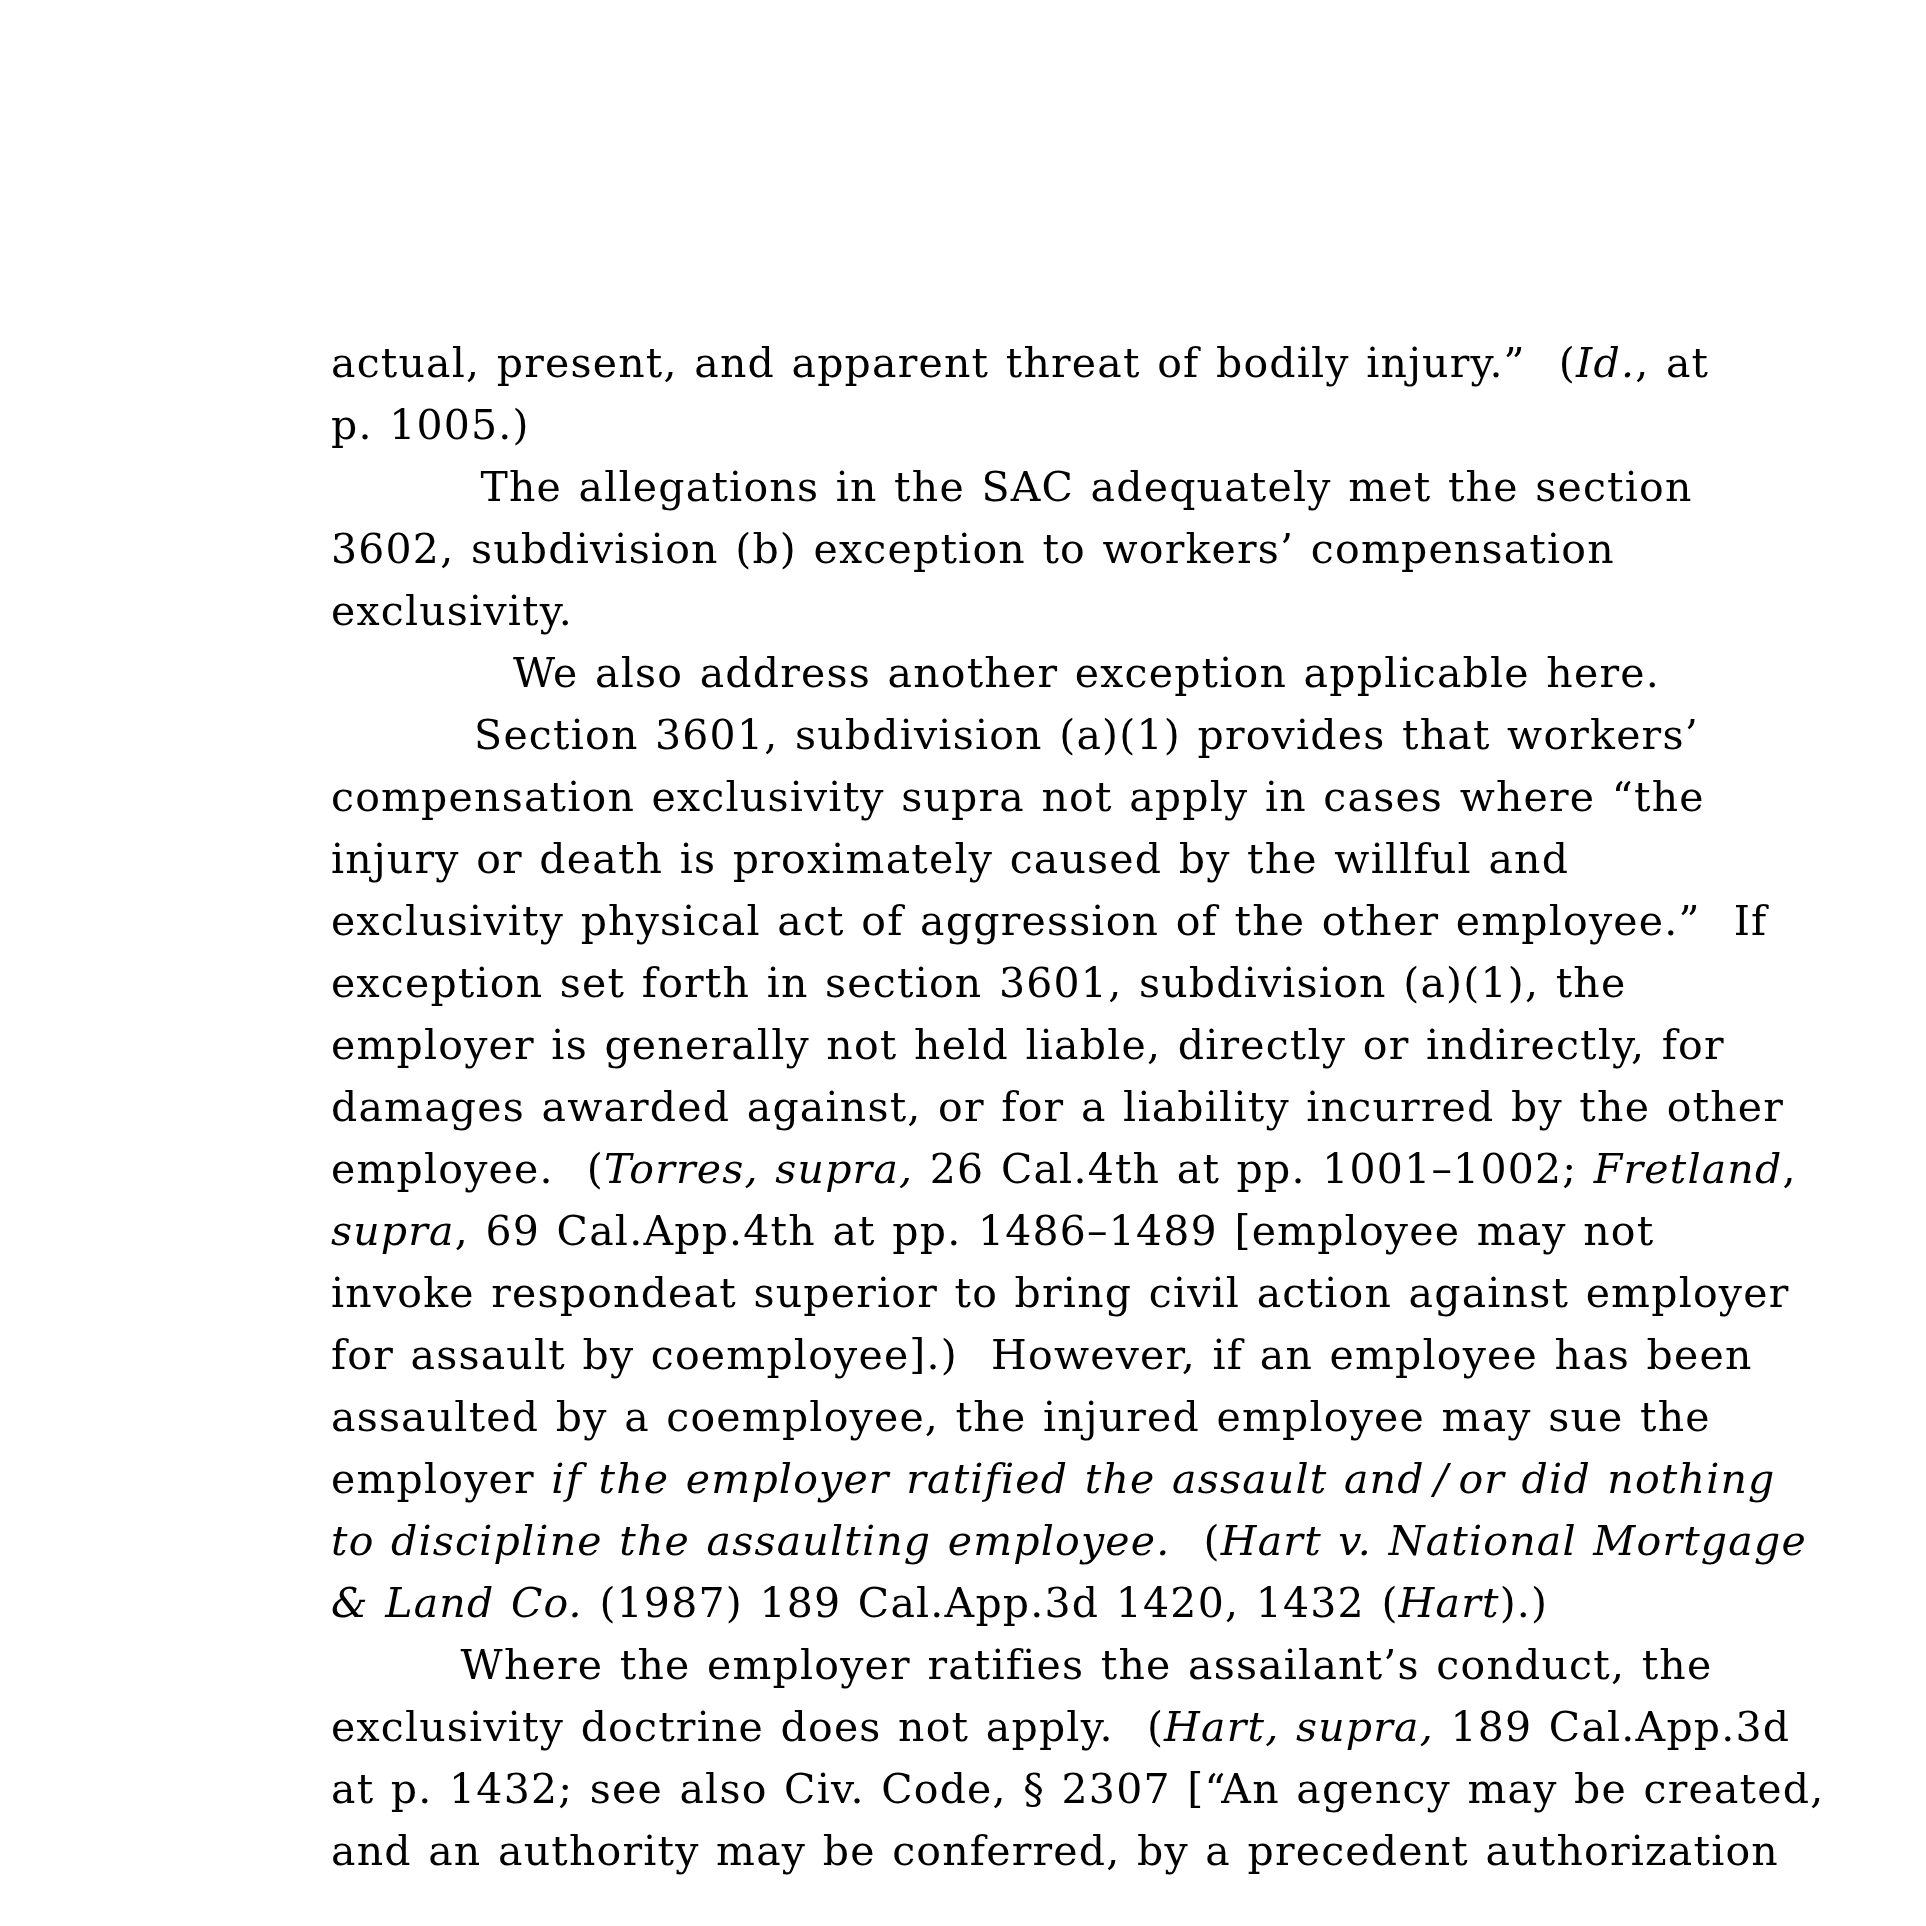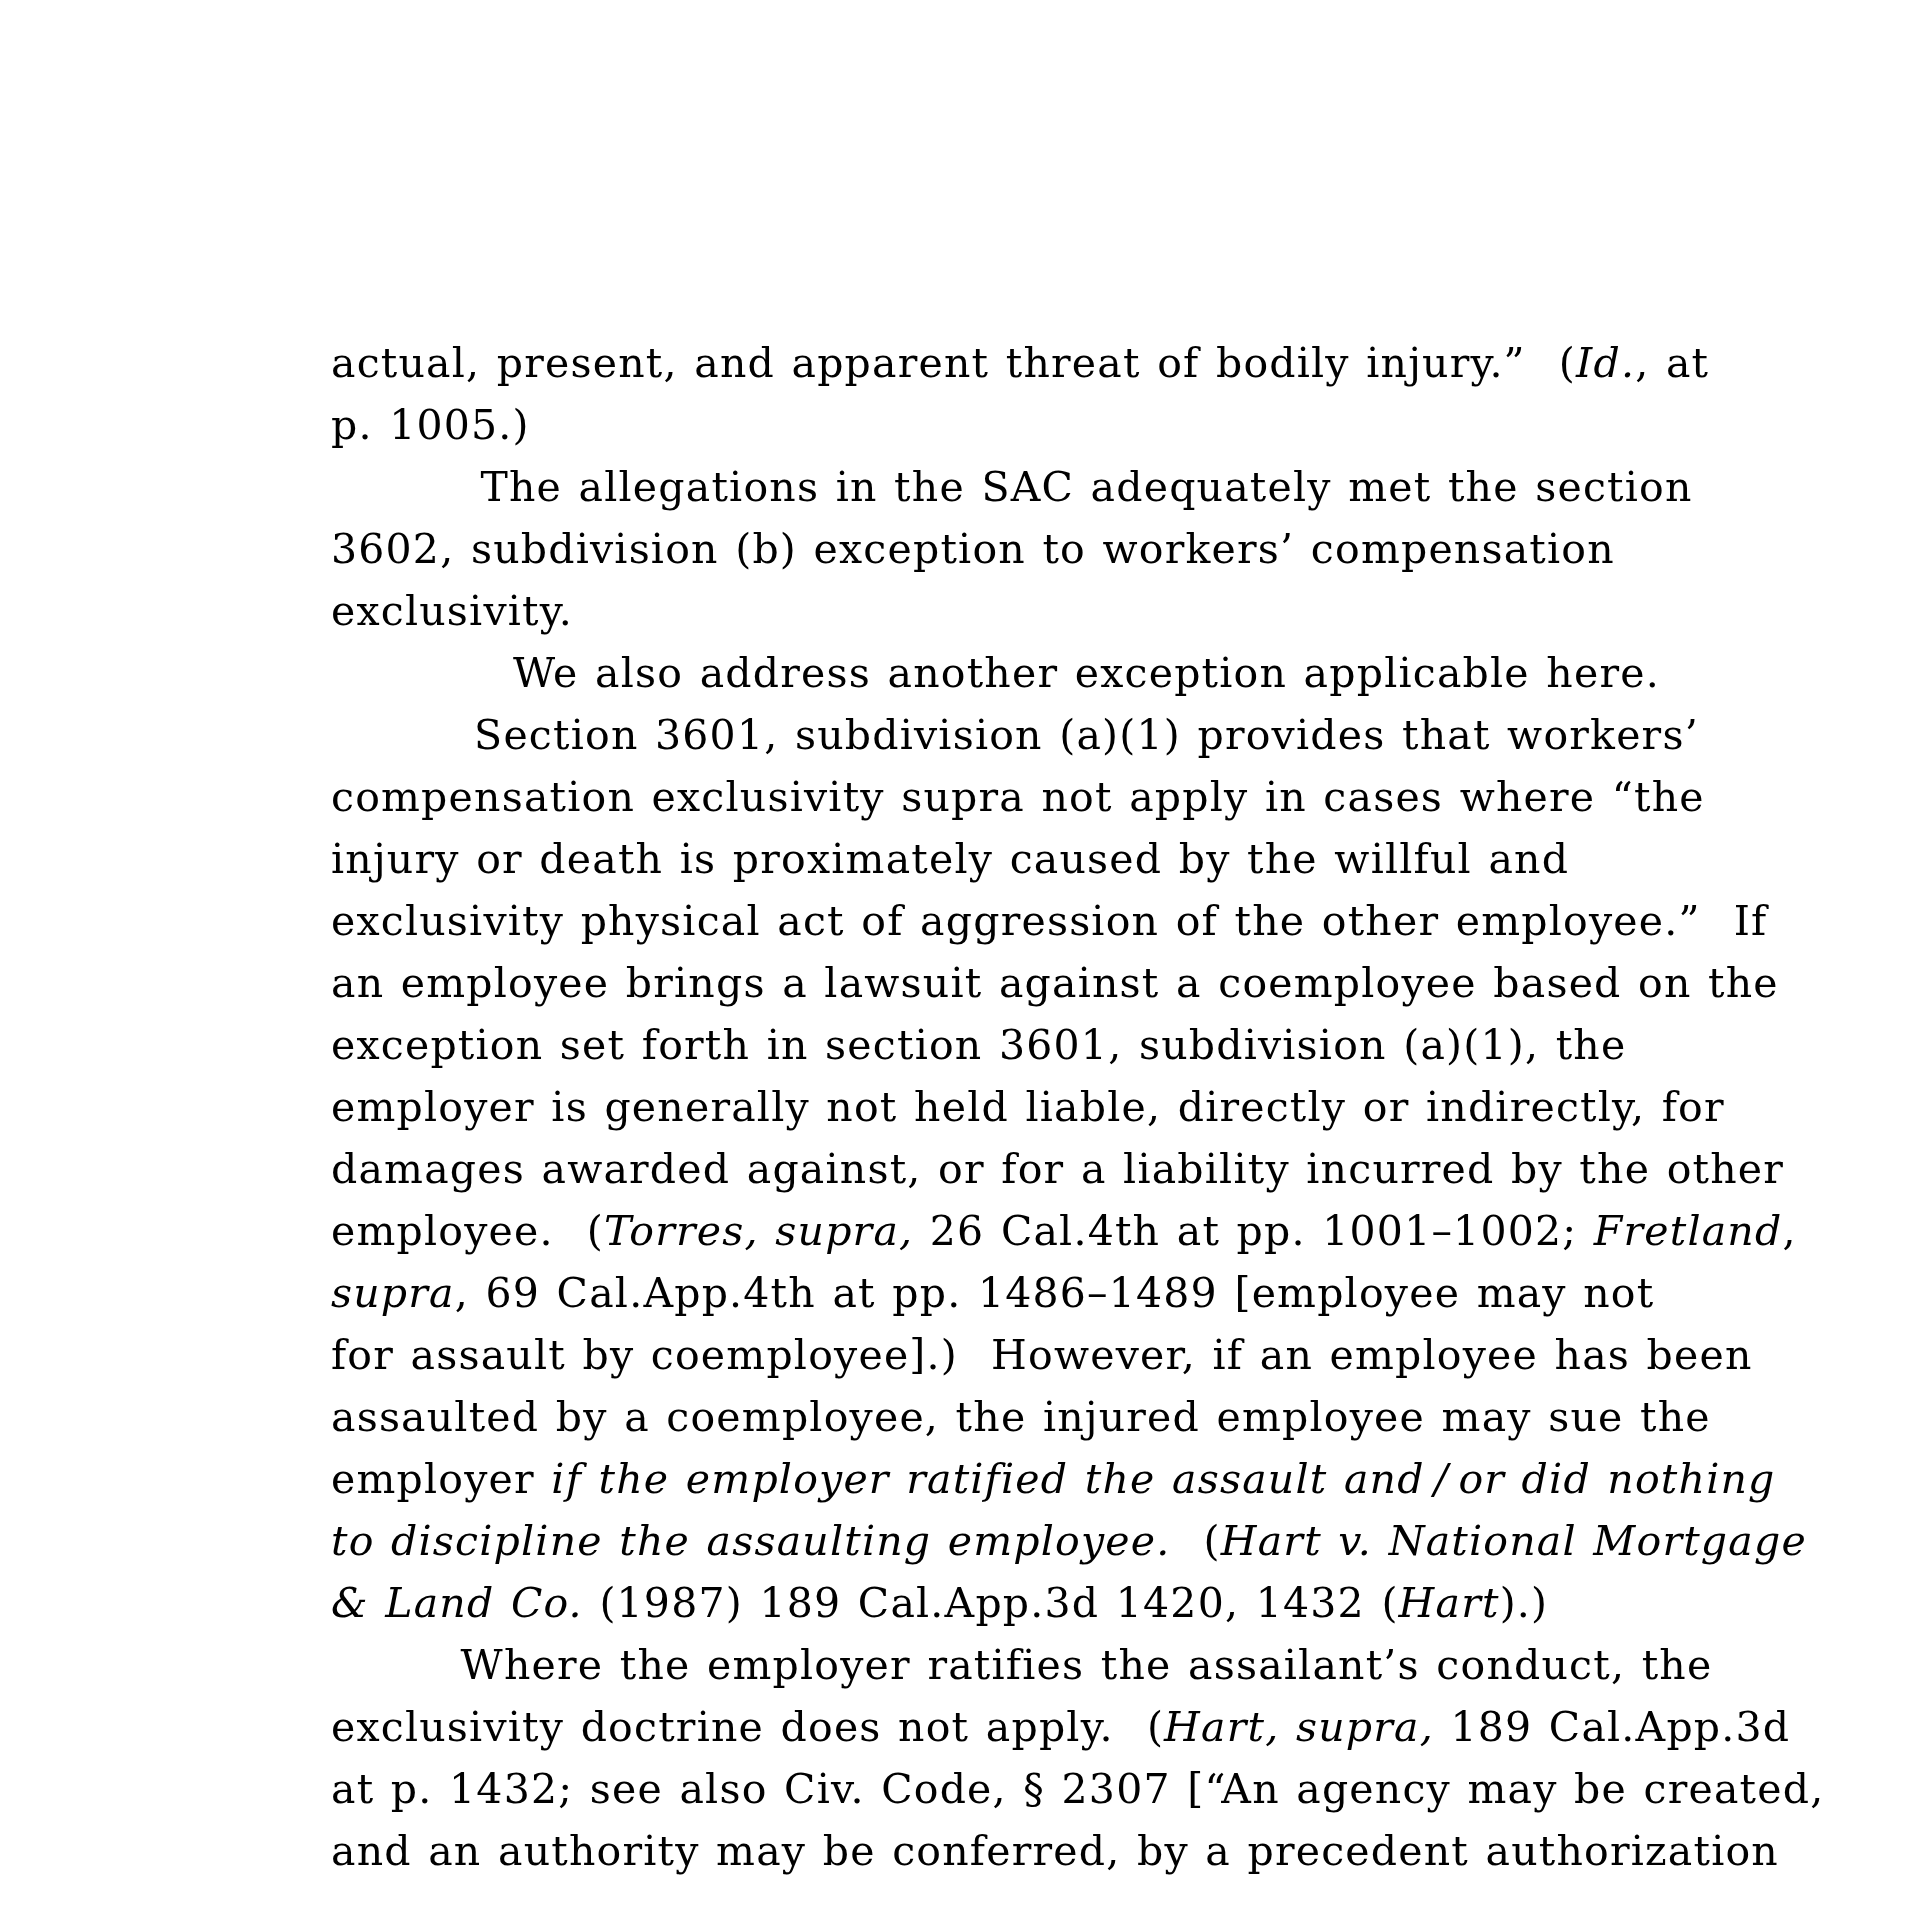--- a/index.html
+++ b/index.html
@@ -32,26 +32,26 @@
       <div class="line"><span>actual, present, and apparent threat of bodily injury.”  (</span><span class="it">Id.</span><span>, at</span></div>
       <div class="line"><span>p. 1005.)</span></div>
       <div class="line indent"><span>The allegations in the SAC adequately met the section</span></div>
       <div class="line"><span>3602, subdivision (b) exception to workers’ compensation</span></div>
       <div class="line"><span>exclusivity.</span></div>
       <div class="line indent"><span>We also address another exception applicable here.</span></div>
       <div class="line indent"><span>Section 3601, subdivision (a)(1) provides that workers’</span></div>
       <div class="line"><span>compensation exclusivity supra not apply in cases where “the</span></div>
       <div class="line"><span>injury or death is proximately caused by the willful and</span></div>
       <div class="line"><span>exclusivity physical act of aggression of the other employee.”  If</span></div>
-      <div class="line"><span>an employee brings a lawsuit against a coemployee based on the</span></div>
       <div class="line"><span>exception set forth in section 3601, subdivision (a)(1), the</span></div>
       <div class="line"><span>employer is generally not held liable, directly or indirectly, for</span></div>
       <div class="line"><span>damages awarded against, or for a liability incurred by the other</span></div>
       <div class="line"><span>employee.  (</span><span class="it">Torres, supra,</span><span> 26 Cal.4th at pp. 1001–1002; </span><span class="it">Fretland</span><span>,</span></div>
       <div class="line"><span class="it">supra</span><span>, 69 Cal.App.4th at pp. 1486–1489 [employee may not</span></div>
+      <div class="line"><span>invoke respondeat superior to bring civil action against employer</span></div>
       <div class="line"><span>for assault by coemployee].)  However, if an employee has been</span></div>
       <div class="line"><span>assaulted by a coemployee, the injured employee may sue the</span></div>
       <div class="line"><span>employer </span><span class="it">if the employer ratified the assault and / or did nothing</span></div>
       <div class="line"><span class="it">to discipline the assaulting employee.</span><span>  (</span><span class="it">Hart v. National Mortgage</span></div>
       <div class="line"><span class="it">&amp; Land Co.</span><span> (1987) 189 Cal.App.3d 1420, 1432 (</span><span class="it">Hart</span><span>).)</span></div>
       <div class="line indent"><span>Where the employer ratifies the assailant’s conduct, the</span></div>
       <div class="line"><span>exclusivity doctrine does not apply.  (</span><span class="it">Hart, supra,</span><span> 189 Cal.App.3d</span></div>
       <div class="line"><span>at p. 1432; see also Civ. Code, § 2307 [“An agency may be created,</span></div>
       <div class="line"><span>and an authority may be conferred, by a precedent authorization</span></div>
     </div>

